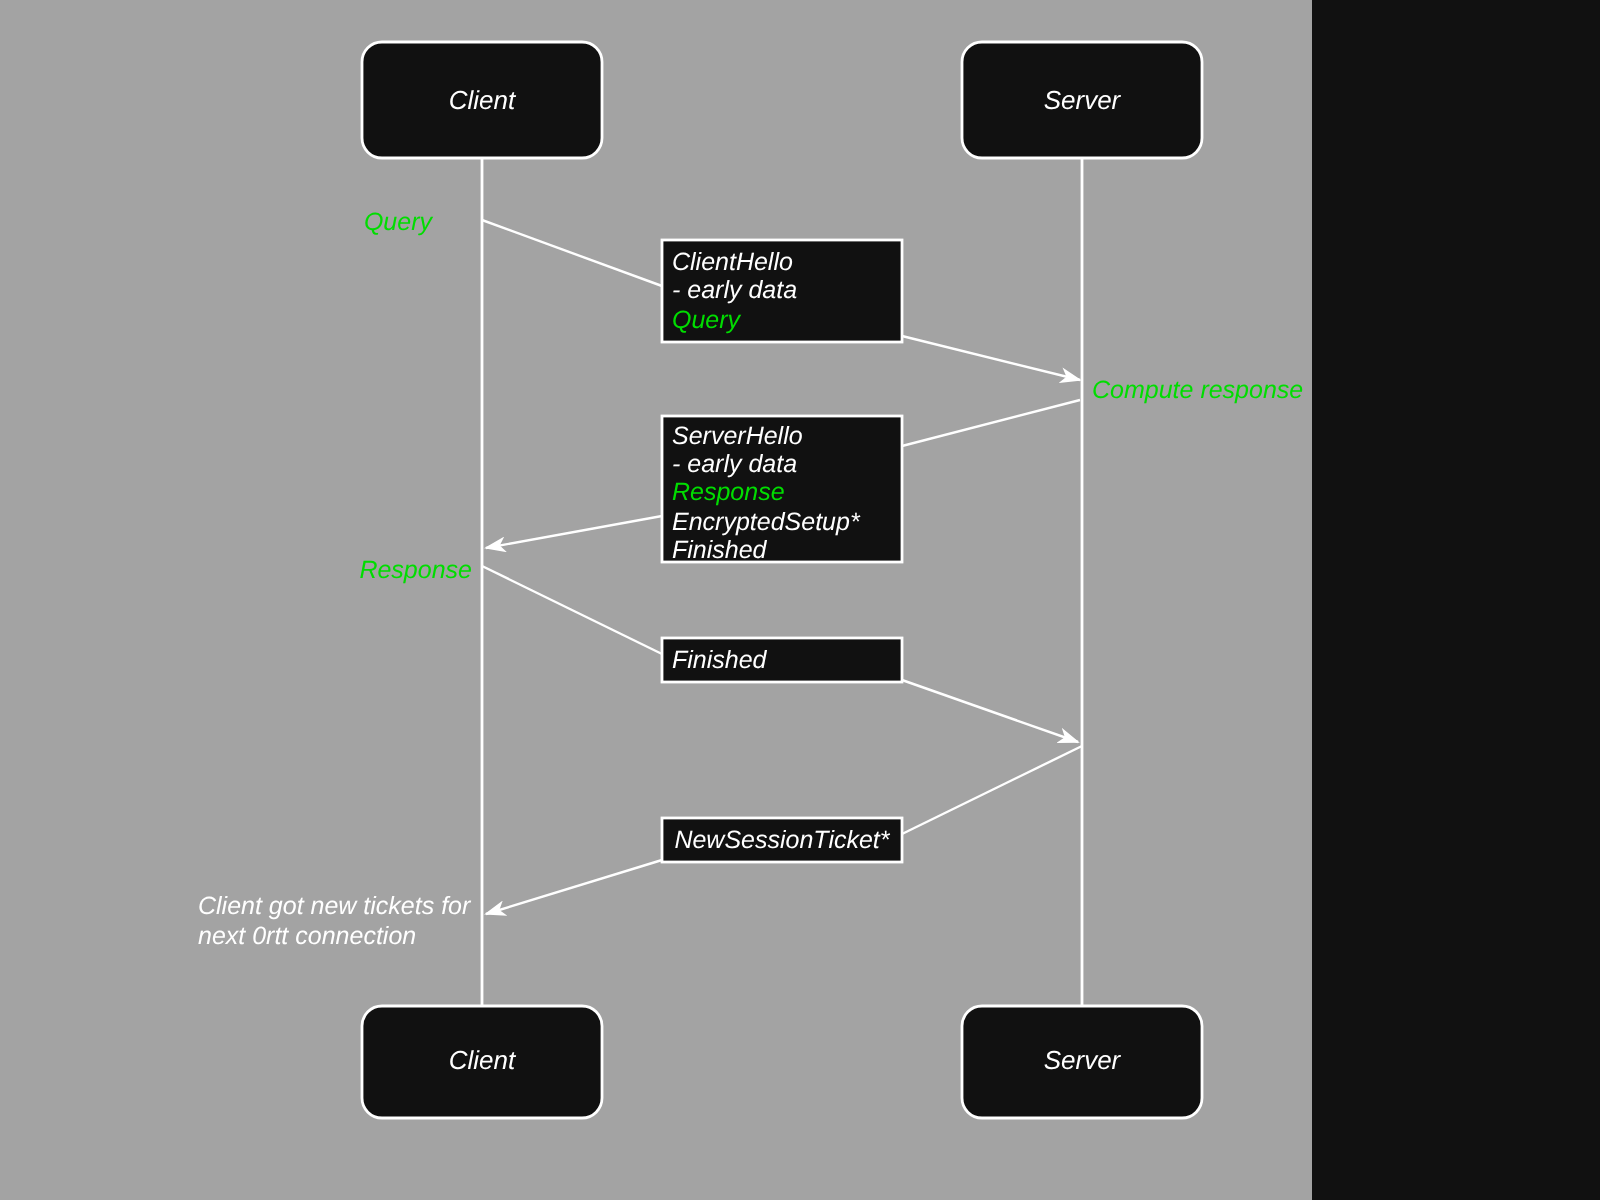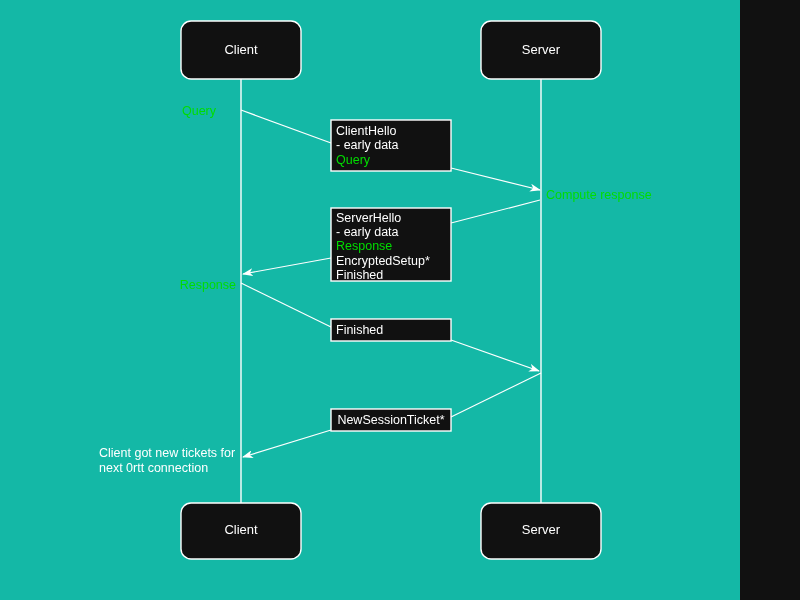--- a/index.html
+++ b/index.html
@@ -5,24 +5,25 @@
   html, body {
     margin: 0;
     padding: 0;
     background: #111111;
   }
   body {
     font-family: "Liberation Sans", sans-serif;
   }
   #canvas {
     position: relative;
-    width: 740px;
+    width: 656px;
     height: 600px;
-    background: #14b8a6;
+    background: #a3a3a3;
     overflow: hidden;
+    font-style: italic;
   }
   #diagram-svg {
     position: absolute;
     left: 0;
     top: 0;
     width: 800px;
     height: 600px;
   }
   .actor-label {
     font-size: 13px;

